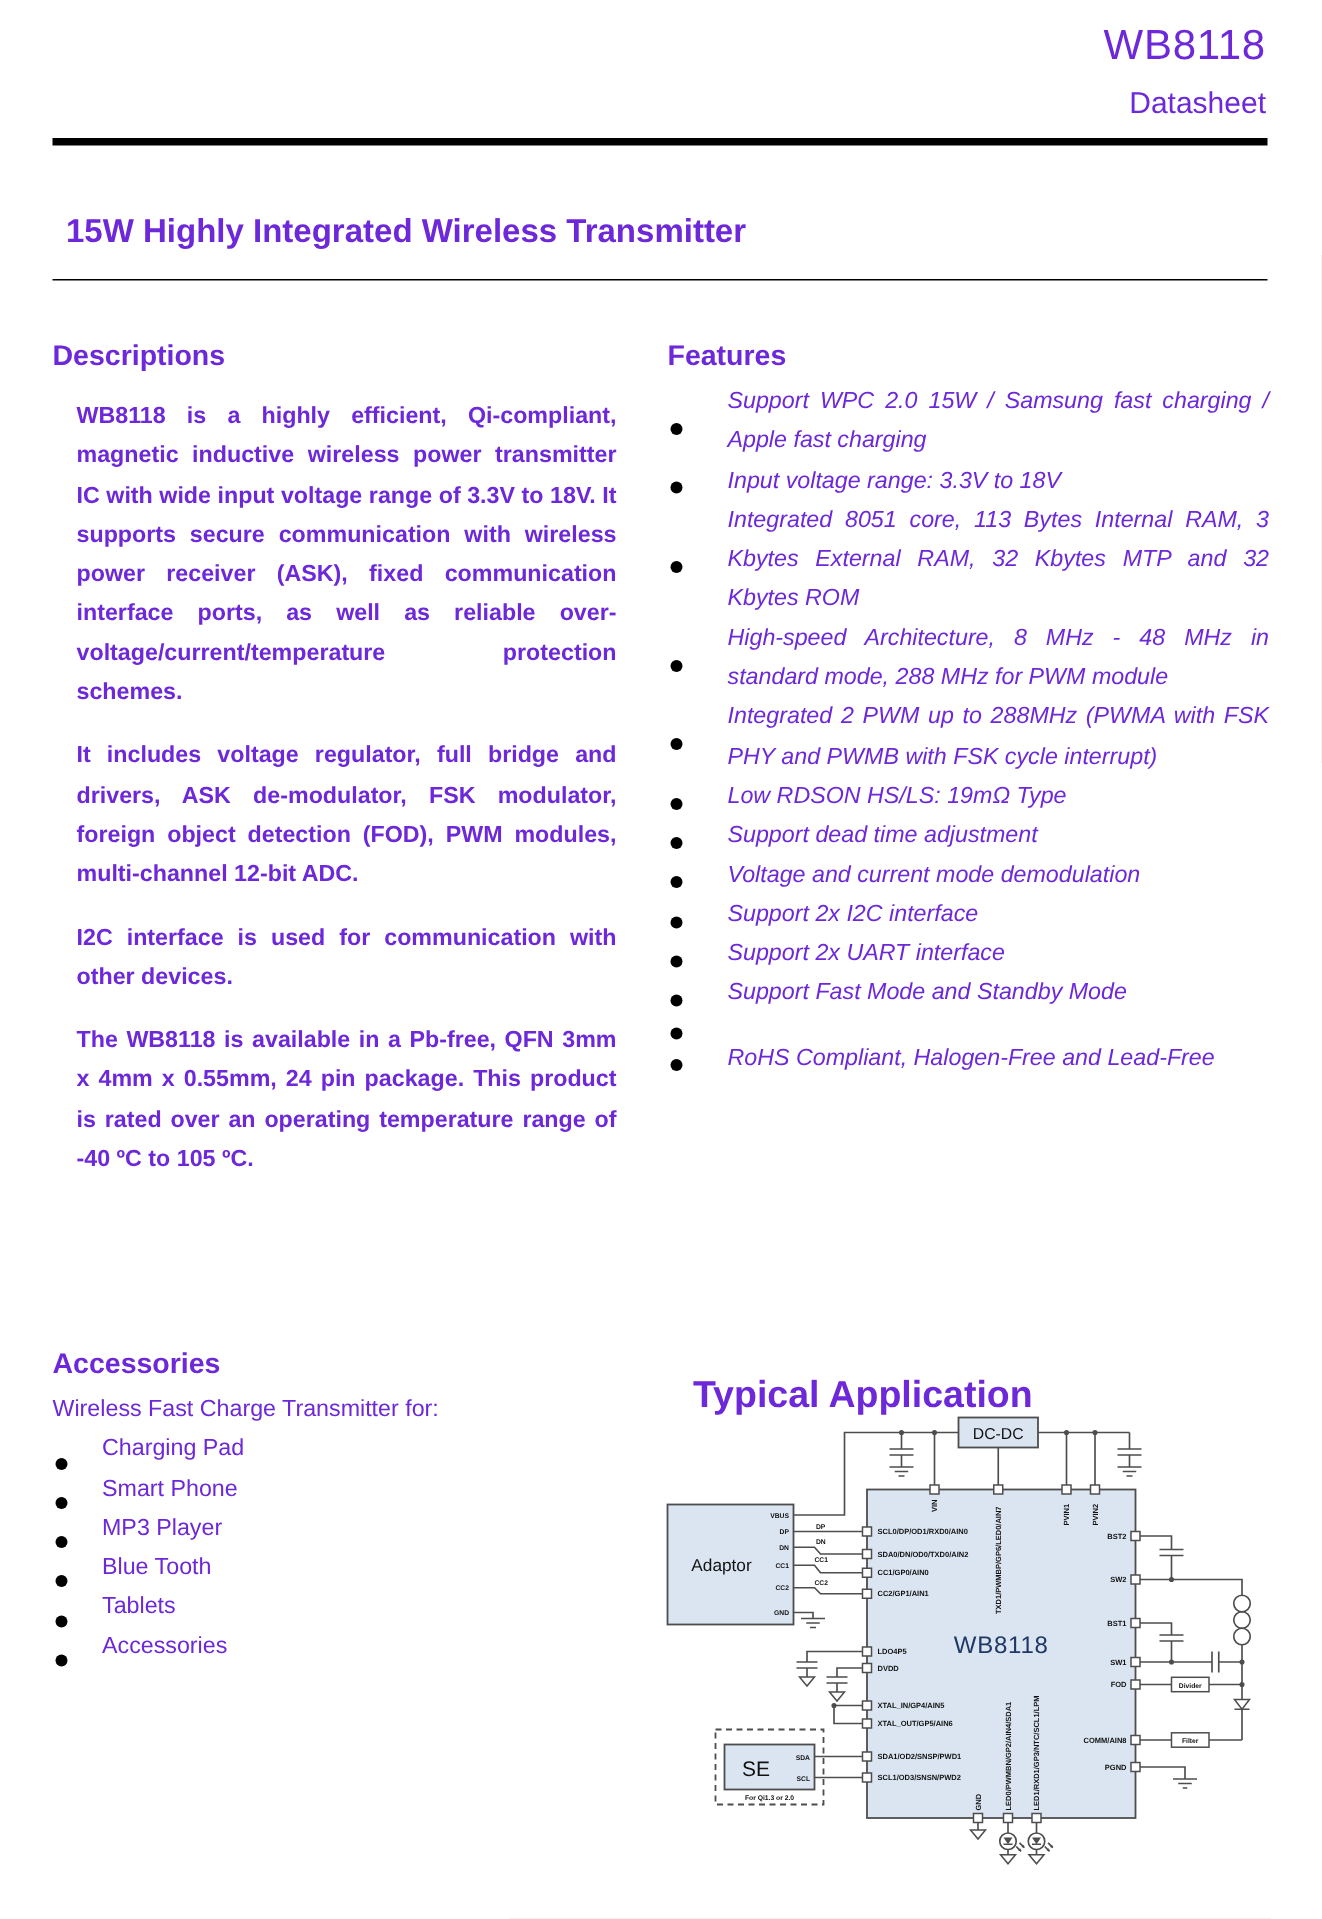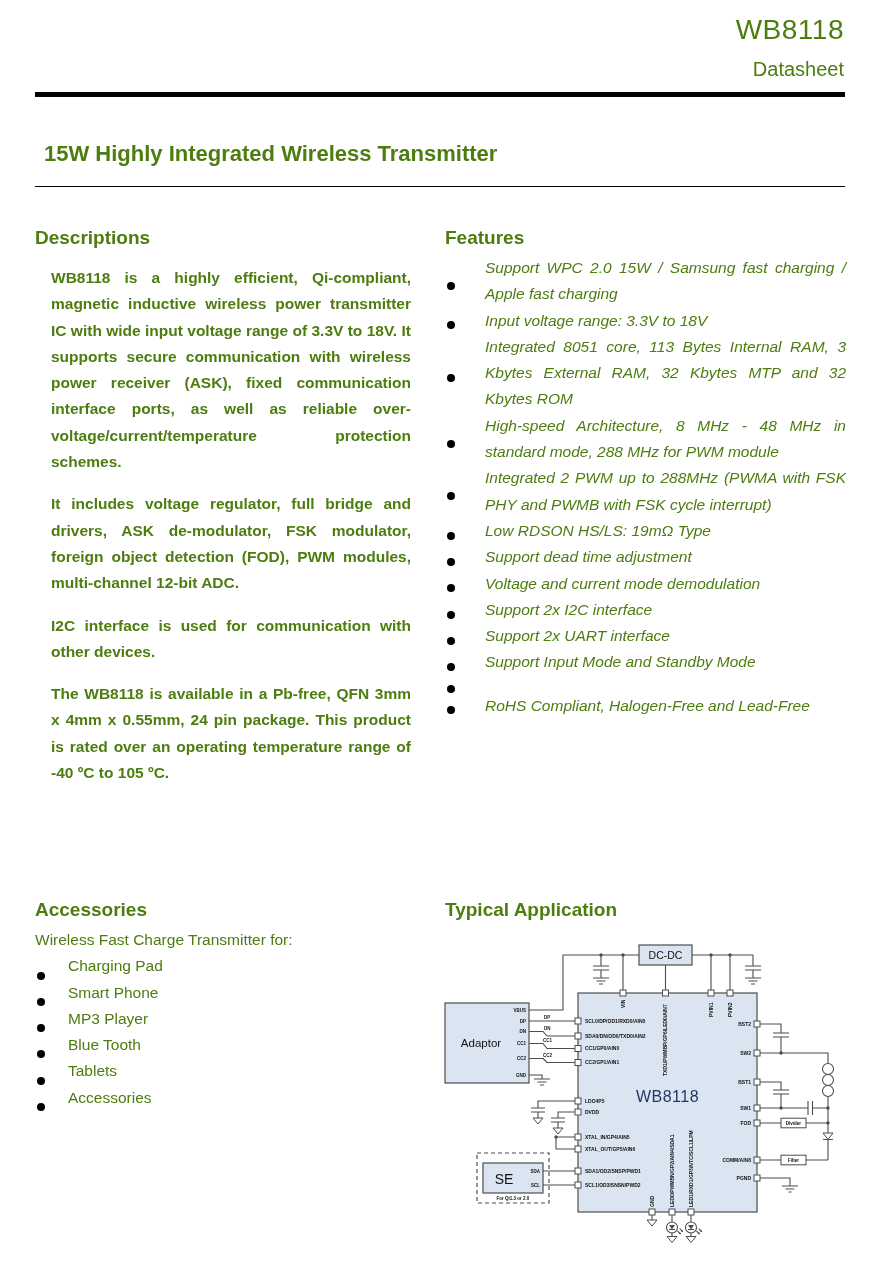--- a/index.html
+++ b/index.html
@@ -1,36 +1,36 @@
 <!DOCTYPE html>
 <html><head>
 <meta charset="utf-8">
 <style>
   html,body{margin:0;padding:0;background:#e8e8e8;}
   .page{
     position:relative;width:881px;height:1279px;background:#ffffff;
-    font-family:"Liberation Sans", sans-serif;color:#4d7c0f;margin:0 auto;overflow:hidden;
+    font-family:"Liberation Sans", sans-serif;color:#6d28d9;margin:0 auto;overflow:hidden;
   }
   .hdr-product{position:absolute;top:14px;right:37px;font-size:28px;font-weight:400;letter-spacing:.5px;}
   .hdr-doctype{position:absolute;top:58px;right:37px;font-size:20px;font-weight:400;}
   .rule-thick{position:absolute;left:35px;width:810px;top:92px;height:5px;background:#000;}
   .rule-thin{position:absolute;left:35px;width:810px;top:186px;height:1px;background:#000;}
   .title{position:absolute;left:32px;width:810px;top:129px;margin:12px;font-size:22px;font-weight:700;}
   h2.sec{margin:0 0 6px 0;font-size:19px;font-weight:700;}
   .col-left{position:absolute;left:35px;top:227px;width:392px;}
   .col-right{position:absolute;left:445px;top:227px;width:401px;}
   .body-text p{margin:16px;font-size:15.5px;line-height:26.3px;text-align:justify;font-weight:bold;}
   .feat{display:flex;align-items:center;font-style:italic;}
   .feat .dot, .app .dot{flex:0 0 auto;width:8px;height:8px;border-radius:50%;background:#000;margin-top:9px;margin-left:2px;}
   .feat .btxt{display:block;margin-left:30px;font-size:15.5px;line-height:26.3px;text-align:justify;}
   .apps{position:absolute;left:35px;top:899px;width:400px;}
   .apps .intro{margin:4px 0 0 0;font-size:15.5px;line-height:26.3px;}
   .app{display:flex;align-items:flex-end;}
   .app .btxt{display:block;margin-left:23px;font-size:15.5px;line-height:26.3px;}
-  .typapp-h{position:absolute;left:445px;top:899px;width:400px;margin:0;font-size:19px;font-weight:700;}
+  .typapp-h{position:absolute;left:445px;top:899px;width:400px;margin:17px;font-size:25px;font-weight:700;}
   .diagram{position:absolute;left:440px;top:930px;}
   .svgline{stroke:#4d4d4d;stroke-width:1.1;fill:none;}
   .svgblock{fill:#dbe5f1;stroke:#4d4d4d;stroke-width:1.2;}
   .pinbox{fill:#ffffff;stroke:#4d4d4d;stroke-width:1;}
   .jdot{fill:#4d4d4d;stroke:none;}
   .tri{fill:#ffffff;stroke:#4d4d4d;stroke-width:1;}
   .ledtri{fill:#4d4d4d;stroke:none;}
   .smallbl{font-family:"Liberation Sans",sans-serif;font-size:5px;font-weight:700;fill:#111;}
   .tinybl{font-family:"Liberation Sans",sans-serif;font-size:4.5px;font-weight:700;fill:#111;}
   .boxbl{font-family:"Liberation Sans",sans-serif;font-size:11.5px;fill:#111;}
@@ -94,21 +94,21 @@
     <div class="feat">
         <span class="dot"></span>
         <span class="btxt">Support 2x I2C interface</span>
       </div>
     <div class="feat">
         <span class="dot"></span>
         <span class="btxt">Support 2x UART interface</span>
       </div>
     <div class="feat">
         <span class="dot"></span>
-        <span class="btxt">Support Input Mode and Standby Mode</span>
+        <span class="btxt">Support Fast Mode and Standby Mode</span>
       </div>
     <div class="feat">
         <span class="dot"></span>
       </div>
     <div class="feat">
         <span class="dot"></span>
         <span class="btxt">RoHS Compliant, Halogen-Free and Lead-Free</span>
       </div>
   </section>
 

